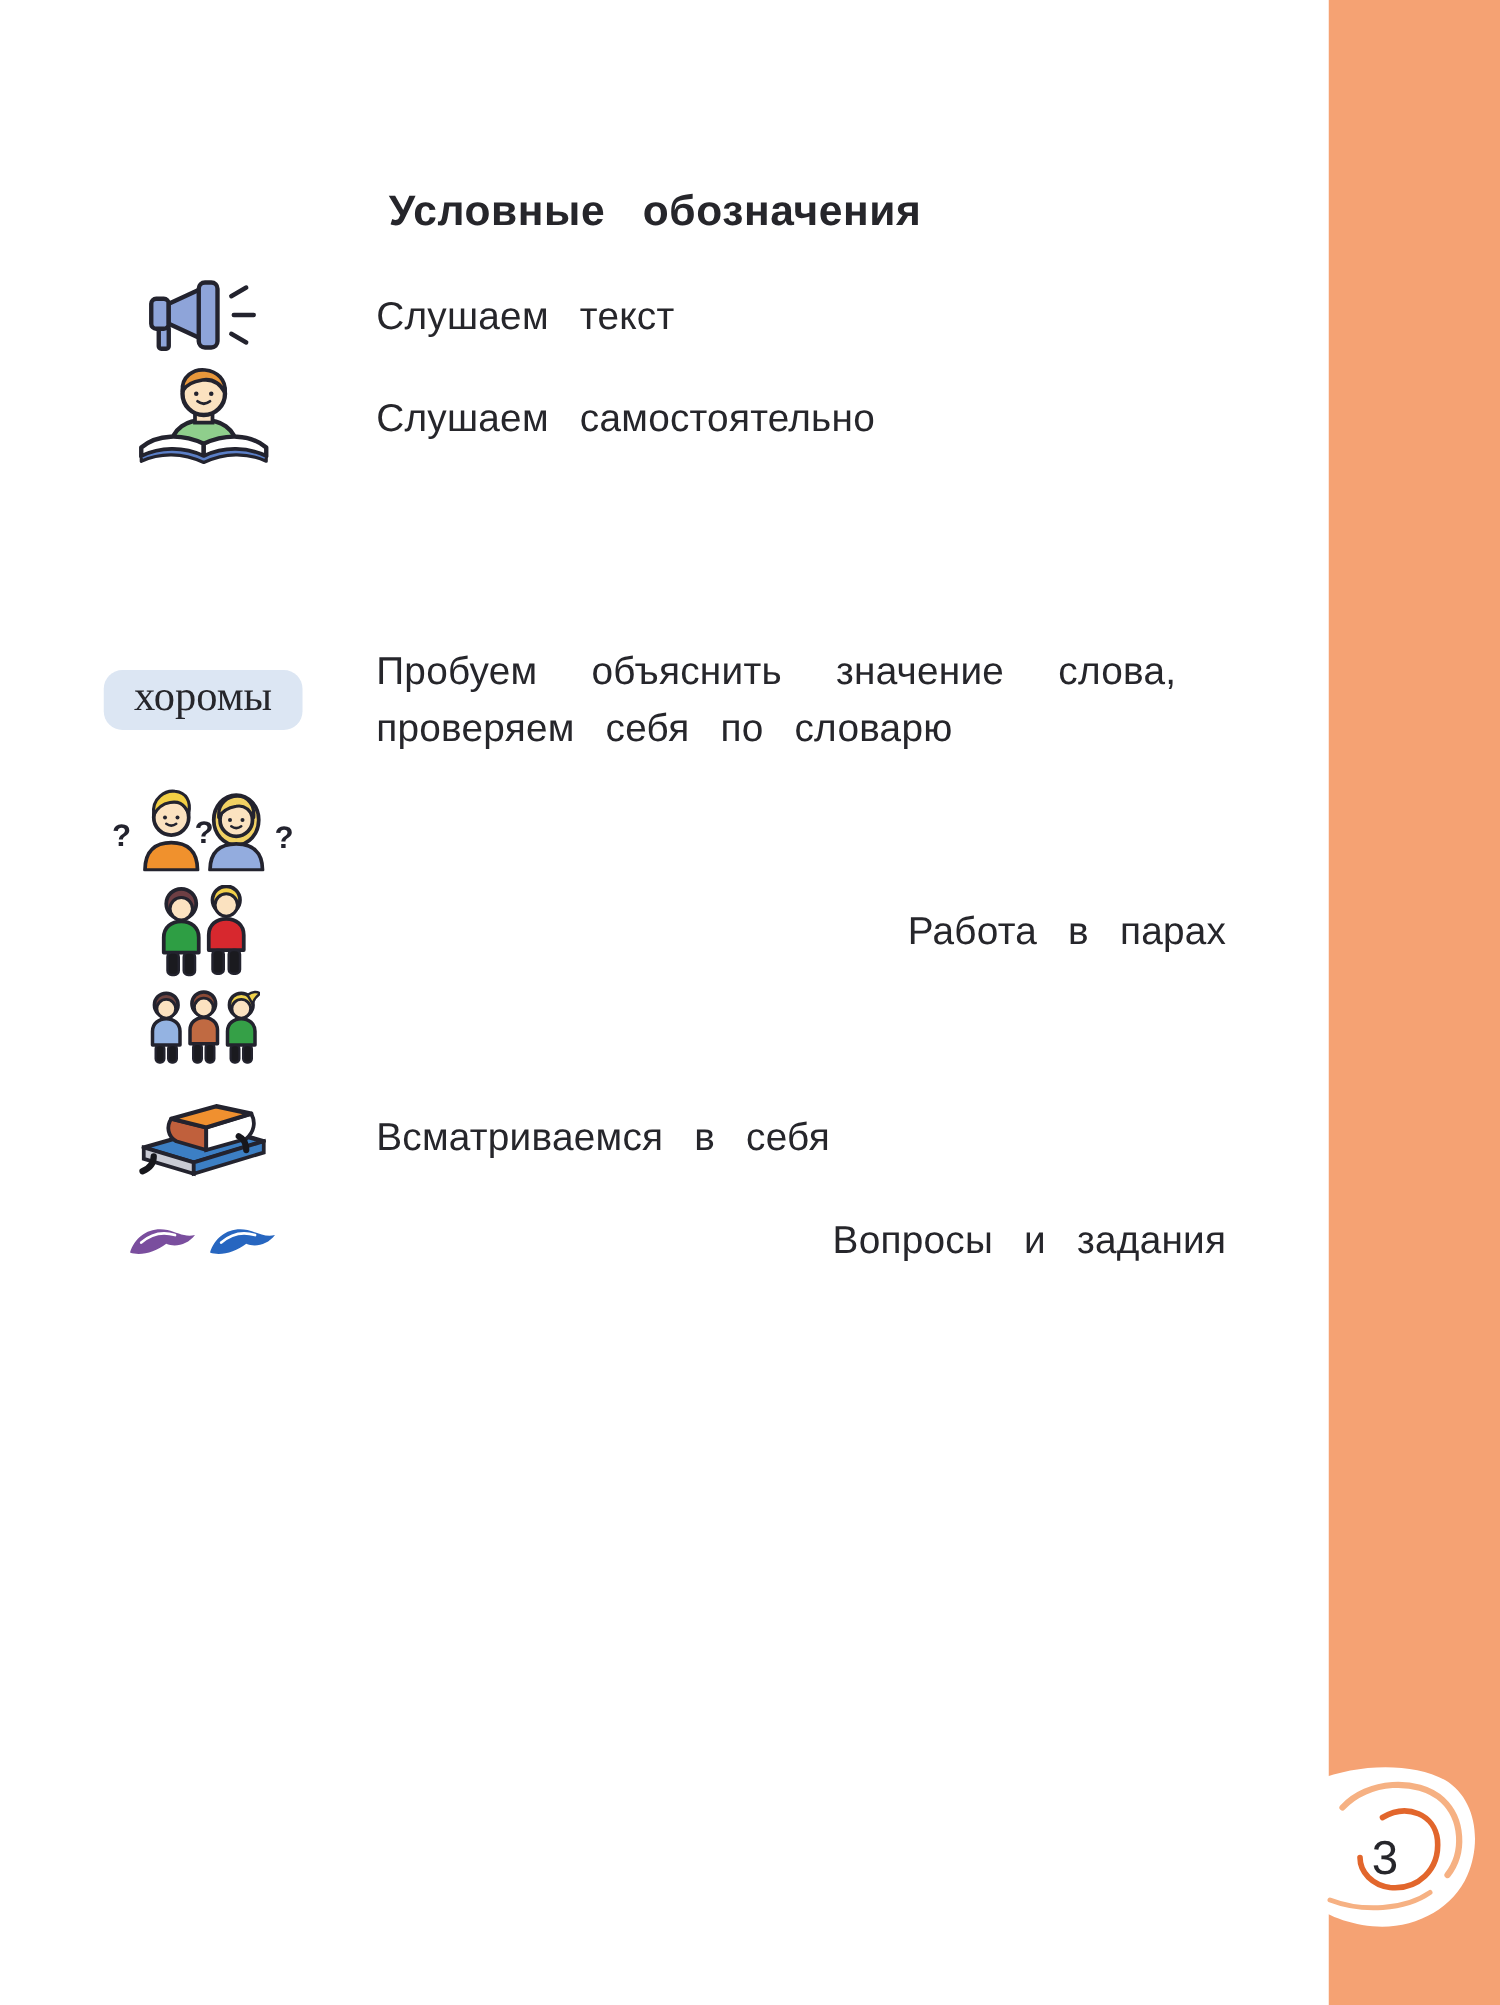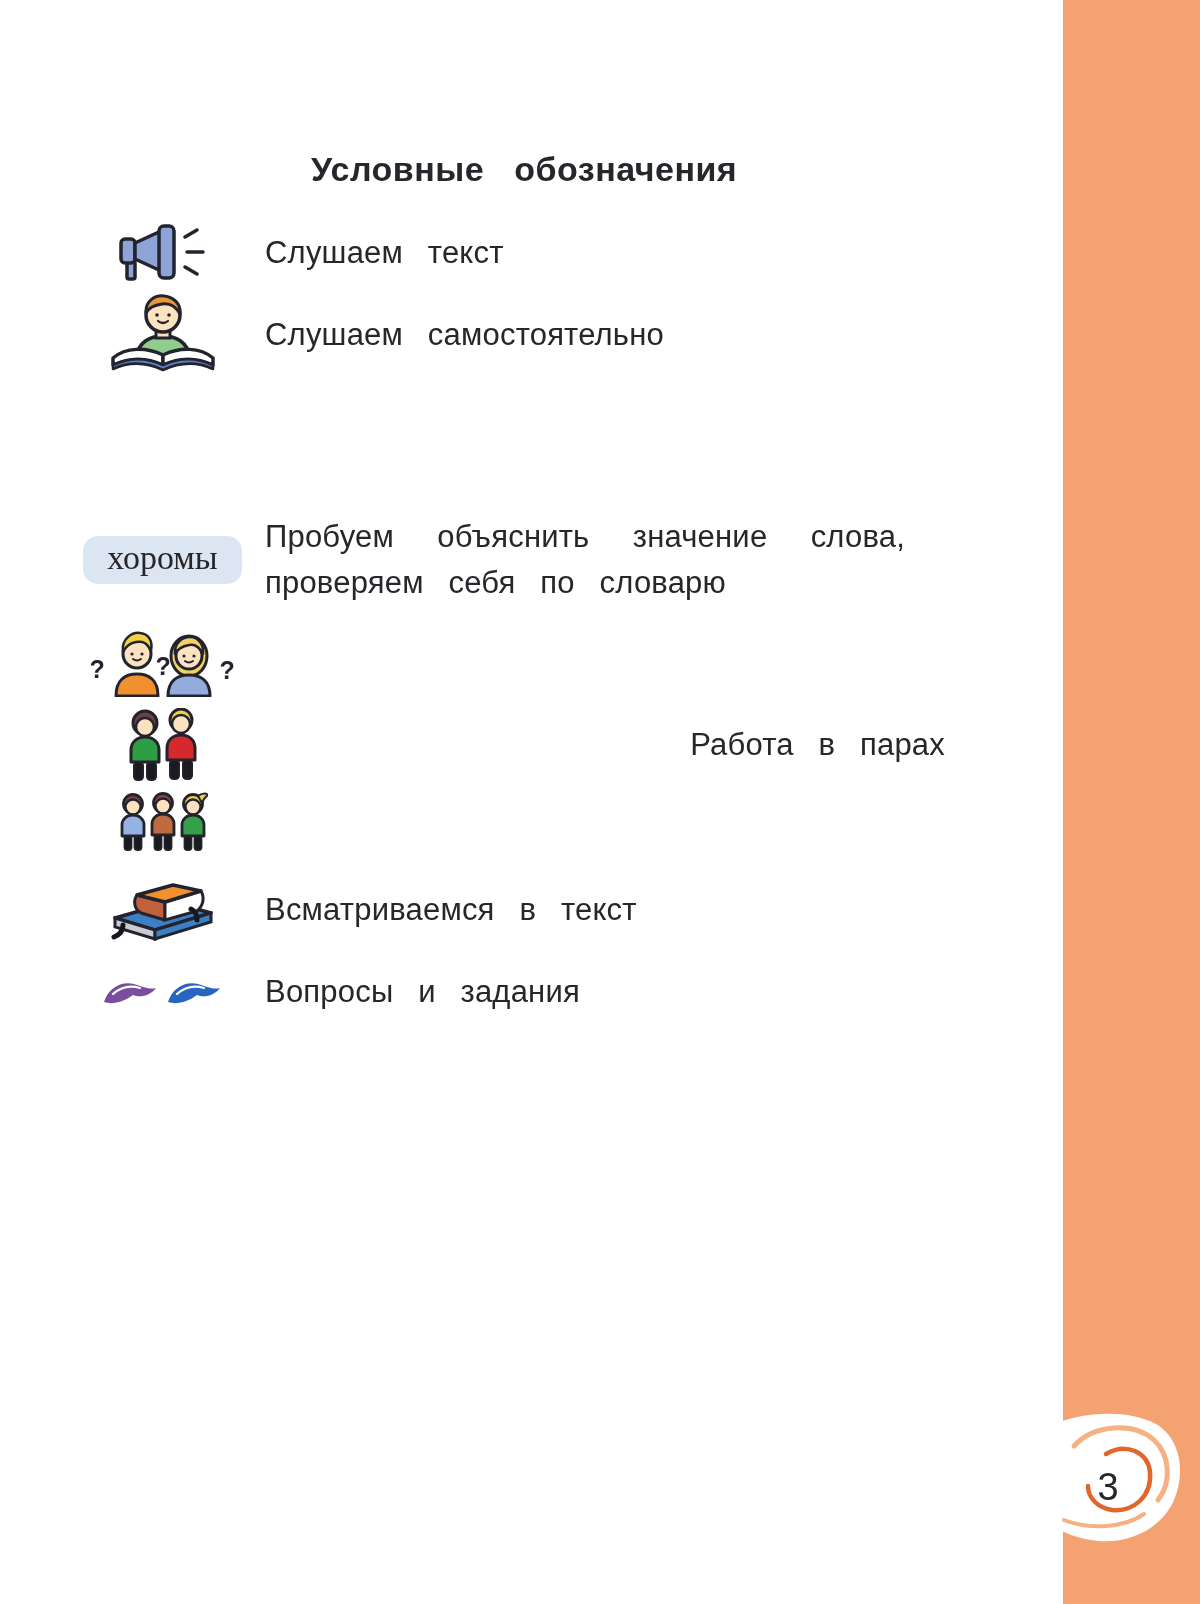--- a/index.html
+++ b/index.html
@@ -15,36 +15,36 @@
   .page-num {
     position:absolute; left:1086px; top:1466px; width:44px; text-align:center;
     font-size:38px; color:#26262B;
   }
   .title {
     position:absolute; left:311px; top:120px;
     font-size:34px; font-weight:bold; letter-spacing:0.5px; word-spacing:20px;
     color:#26262B;
     margin-top:30px;
   }
-  .row { position:absolute; left:60px; width:935px; display:flex; align-items:center; }
+  .row { position:absolute; left:60px; width:935px; display:flex; align-items:center;gap:36px; }
   .icon-box { flex:0 0 205px; width:205px; display:flex; justify-content:center; align-items:center; position:relative; }
   .label {
     width:680px; font-size:31px; line-height:46px; word-spacing:16px; letter-spacing:0.2px;
     color:#26262B;
   }
   .label.justify { text-align:justify; width:640px; }
   .r1 { top:215px; height:76px; }
   .r2 { top:295px; height:80px; }
   .r3 { top:385px; height:106px; }
   .r4 { top:505px; height:110px; }
   .r5 { top:628px; height:70px; }
   .r6 { top:708px; height:74px;text-align:right; }
   .r7 { top:790px; height:76px; }
   .r8 { top:873px; height:74px; }
-  .r9 { top:955px; height:74px; }
+  .r9 { top:955px; height:74px;text-align:right; }
   .word-chip {
     background:#DCE6F3; font-family:"Liberation Serif", serif; font-size:34px;
     color:#26262B; padding:3px 24px 7px 24px; white-space:nowrap;border-radius:15px;
   }
   .kids-wrap { position:relative; width:146px; height:68px; }
   .kids-wrap svg { position:absolute; left:14px; top:0; }
   .qmark { position:absolute; font-weight:bold; font-size:25px; color:#23232E; font-family:"Liberation Sans",sans-serif; }
   .q1 { left:0px;  top:26px; }
   .q2 { left:66px; top:23px; }
   .q3 { left:130px; top:27px; }
@@ -175,21 +175,21 @@
         <path d="M12 40 L68 24 L108 35 L52 52 Z" fill="#3C7FC4" stroke="#23232E" stroke-width="3.5" stroke-linejoin="round"></path>
         <path d="M12 40 L52 52 L52 61 L12 49 Z" fill="#C9CBD4" stroke="#23232E" stroke-width="3"></path>
         <path d="M52 52 L108 35 L108 44 L52 61 Z" fill="#3C7FC4" stroke="#23232E" stroke-width="3"></path>
         <path d="M20 47 C20 53 16 57 11 59" stroke="#17171C" stroke-width="5" fill="none" stroke-linecap="round"></path>
         <path d="M34 17 C30 23 31 31 38 35 L62 42 L62 24 Z" fill="#C0603C" stroke="#23232E" stroke-width="3" stroke-linejoin="round"></path>
         <path d="M62 24 L98 13 C102 20 100 28 94 33 L62 42 Z" fill="#FFFFFF" stroke="#23232E" stroke-width="3"></path>
         <path d="M34 17 L70 7 L98 13 L62 24 Z" fill="#F0902F" stroke="#23232E" stroke-width="3.5" stroke-linejoin="round"></path>
         <path d="M88 31 C92 33 94 37 94 42" stroke="#17171C" stroke-width="5" fill="none" stroke-linecap="round"></path>
       </svg>
     </div>
-    <div class="label">Всматриваемся в текст</div>
+    <div class="label">Всматриваемся в себя</div>
   </div>
 
   <div class="row r9">
     <div class="icon-box">
       <svg width="120" height="30" viewBox="0 0 120 30">
         <g>
           <path d="M1 25 C5 12 17 4 31 7 C39 9 45 13 53 11 C47 19 37 21 30 18 C21 25 9 28 1 25 Z" fill="#7A4E9E"></path>
           <path d="M10 17 C18 10 27 8 37 11" stroke="#FFFFFF" stroke-width="2.2" fill="none" stroke-linecap="round"></path>
         </g>
         <g transform="translate(64,0)">

